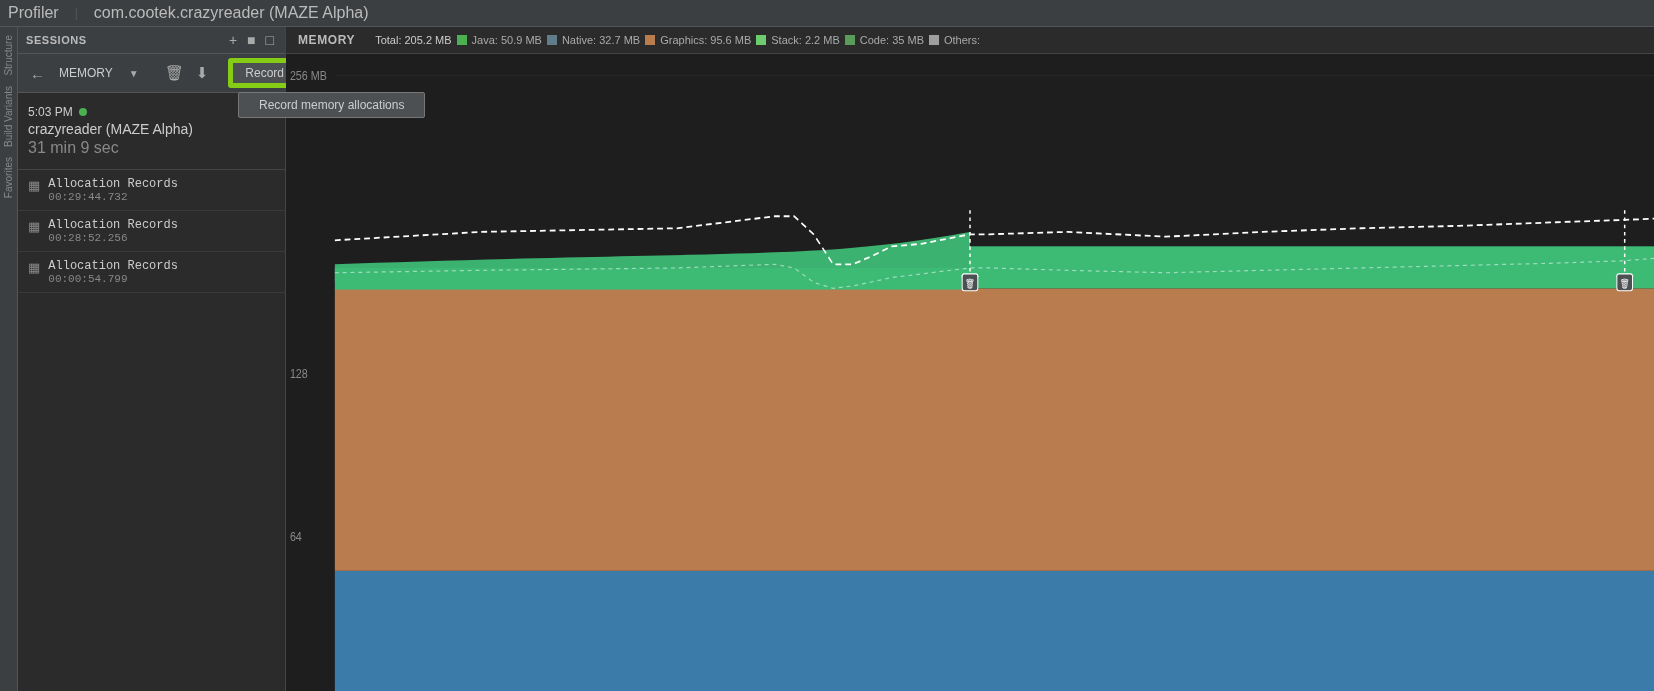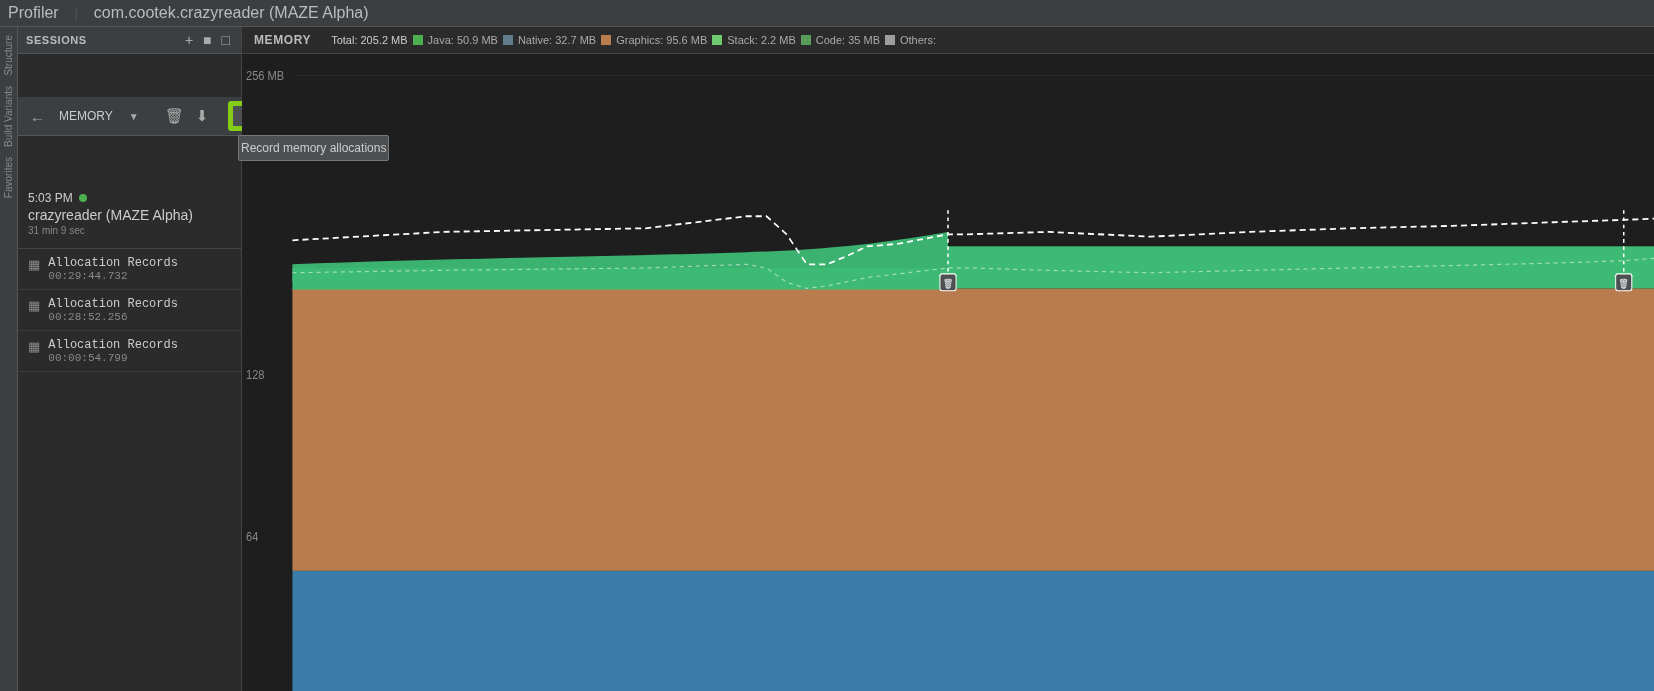--- a/index.html
+++ b/index.html
@@ -59,27 +59,26 @@
       transform: rotate(180deg);
       font-size: 10px;
       color: #888;
       cursor: pointer;
       padding: 4px 1px;
       white-space: nowrap;
     }
 
     
     .sidebar {
-      width: 224px;
+      width: 268px;
       background: #2b2b2b;
       border-right: 1px solid #444;
       display: flex;
       flex-direction: column;
       flex-shrink: 0;
-      gap: 43px;
     }
 
     
     .sessions-header {
       display: flex;
       align-items: center;
       padding: 6px 8px;
       background: #3c3f41;
       border-bottom: 1px solid #555;
       gap: 4px;
@@ -152,21 +151,21 @@
 
     
     .tooltip {
       position: absolute;
       top: 38px;
       left: 220px;
       background: #4c5052;
       border: 1px solid #777;
       color: #ccc;
       font-size: 12px;
-      padding: 5px 2px;
+      padding: 5px 20px;
       border-radius: 2px;
       z-index: 100;
       white-space: nowrap;
     }
 
     
     .session-entry {
       padding: 12px 10px;
       border-bottom: 1px solid #444;
       cursor: pointer;
@@ -188,21 +187,21 @@
       border-radius: 50%;
       background: #4caf50;
       flex-shrink: 0;
     }
     .session-app {
       font-size: 14px;
       color: #ccc;
       margin-bottom: 2px;
     }
     .session-duration {
-      font-size: 10px;
+      font-size: 16px;
       color: #888;
     }
 
     
     .allocation-item {
       display: flex;
       align-items: flex-start;
       gap: 8px;
       padding: 7px 10px;
       border-bottom: 1px solid #3a3a3a;

